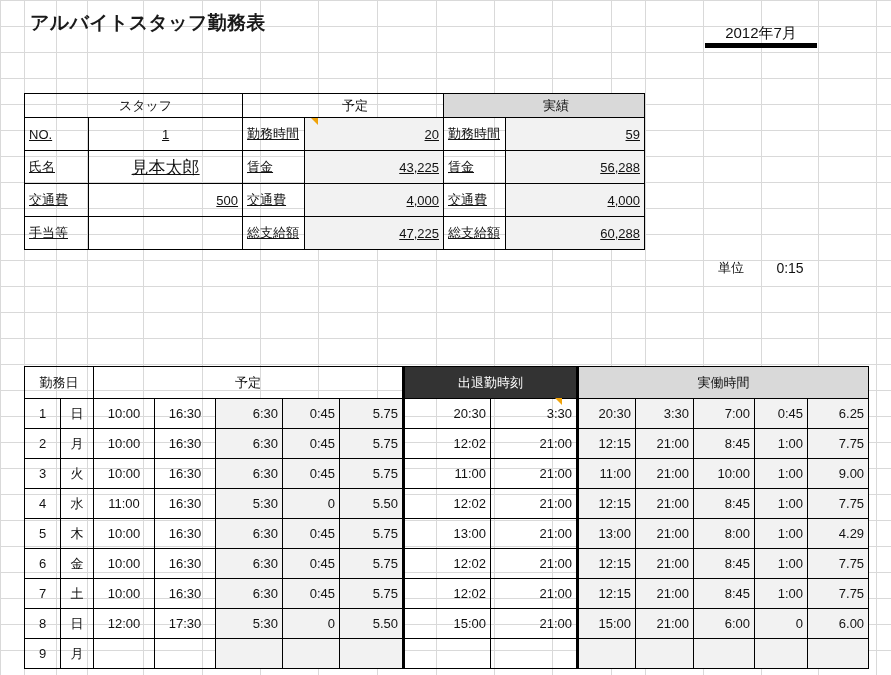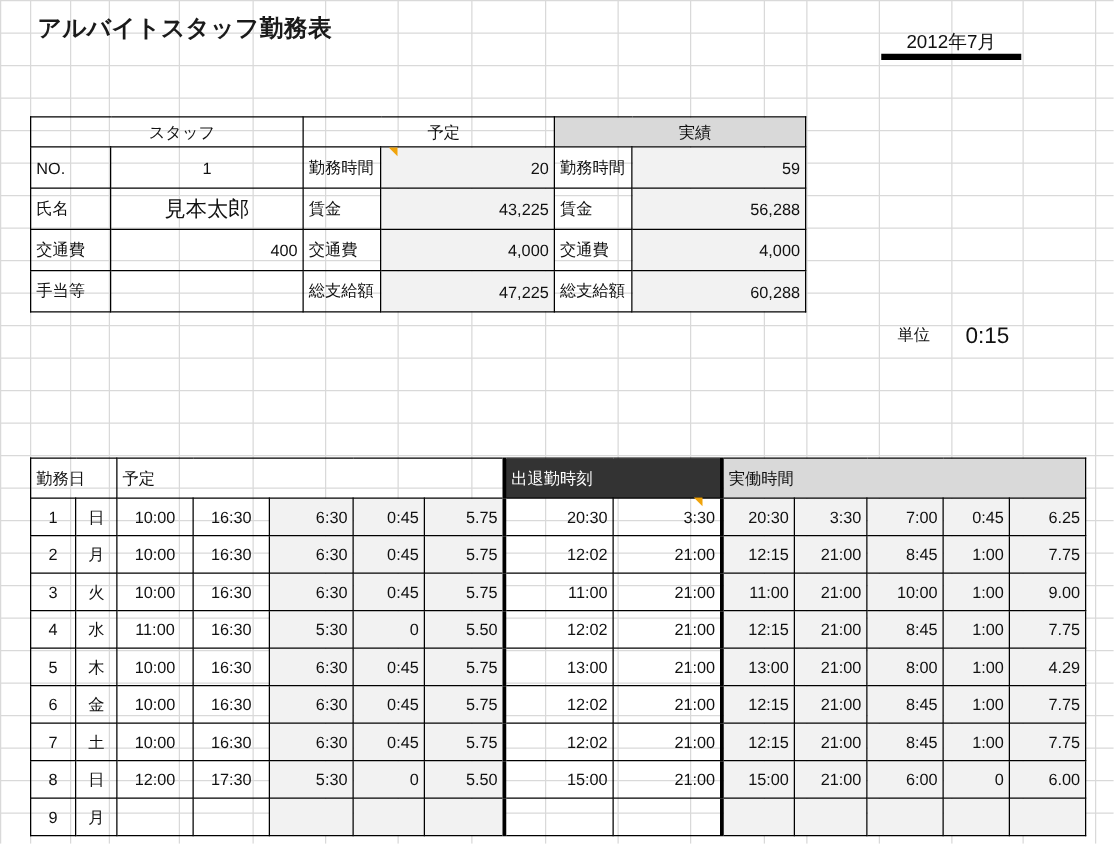--- a/index.html
+++ b/index.html
@@ -77,53 +77,53 @@
 
   
   #summary { left: 24px; top: 93px; width: 621px; }
   #summary col.c1 { width: 60px; }
   #summary col.c2 { width: 144px; }
   #summary col.c3 { width: 58px; }
   #summary col.c4 { width: 130px; }
   #summary col.c5 { width: 58px; }
   #summary col.c6 { width: 130px; }
   #summary tr.hdr td { height: 24px; text-align: center; padding-left: 28px; }
-  #summary tr.body td { height: 33px; }
+  #summary tr.body td { height: 33px; text-decoration: underline; }
 
   
   #unit-label {
     position: absolute; left: 702px; top: 255px;
     width: 58px; height: 26px;
     font-size: 13px; color: #111;
     display: flex; align-items: center; justify-content: center;
   }
   #unit-value {
     position: absolute; left: 762px; top: 255px;
     width: 56px; height: 26px;
-    font-size: 18px; color: #111;
+    font-size: 14px; color: #111;
     display: flex; align-items: center; justify-content: center;
   }
 
   
   #attend { left: 24px; top: 366px; width: 794px; }
   #attend col.cdate { width: 36px; }
   #attend col.cdow  { width: 33px; }
   #attend col.p1 { width: 61px; }
   #attend col.p2 { width: 61px; }
   #attend col.p3 { width: 67px; }
   #attend col.p4 { width: 57px; }
   #attend col.p5 { width: 64px; }
   #attend col.a1 { width: 87px; }
   #attend col.a2 { width: 87px; }
   #attend col.r1 { width: 58px; }
   #attend col.r2 { width: 58px; }
   #attend col.r3 { width: 61px; }
   #attend col.r4 { width: 53px; }
   #attend col.r5 { width: 61px; }
-  #attend tr.grp td { height: 32px; text-align: left; margin-top: 25px; }
+  #attend tr.grp td { height: 32px; text-align: center; margin-top: 25px; }
   #attend tr.sub td { height: 29px; text-align: center; font-size: 12.5px; }
   #attend tr.row td { height: 30px; font-size: 13px; }
   .thickL { border-left: 3px solid #000 !important; }
   .thickR { border-right: 3px solid #000 !important; }
 </style>
 </head>
 <body>
 
 <div id="sheet">
 
@@ -210,21 +210,21 @@
         <td class="ctr" style="font-size:17px;">見本太郎</td>
         <td class="lft">賃金</td>
         <td class="rgt shade">43,225</td>
         <td class="lft">賃金</td>
         <td class="rgt shade">56,288</td>
       </tr>
 
 
       <tr class="body">
         <td class="lft">交通費</td>
-        <td class="rgt">400</td>
+        <td class="rgt">500</td>
         <td class="lft">交通費</td>
         <td class="rgt shade">4,000</td>
         <td class="lft">交通費</td>
         <td class="rgt shade">4,000</td>
       </tr>
 
       <tr class="body">
         <td class="lft">手当等</td>
         <td class="rgt"></td>
         <td class="lft">総支給額</td>

